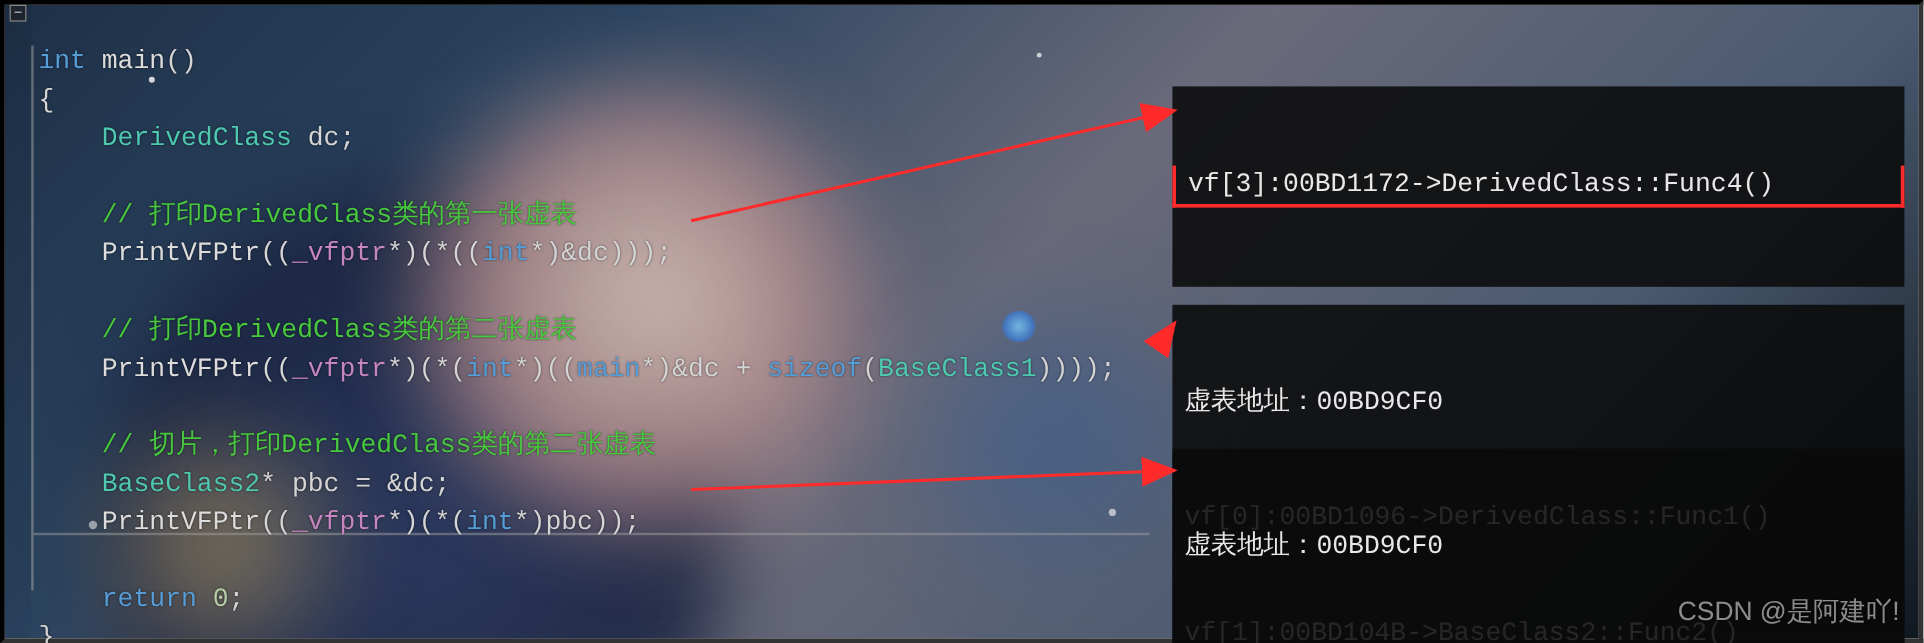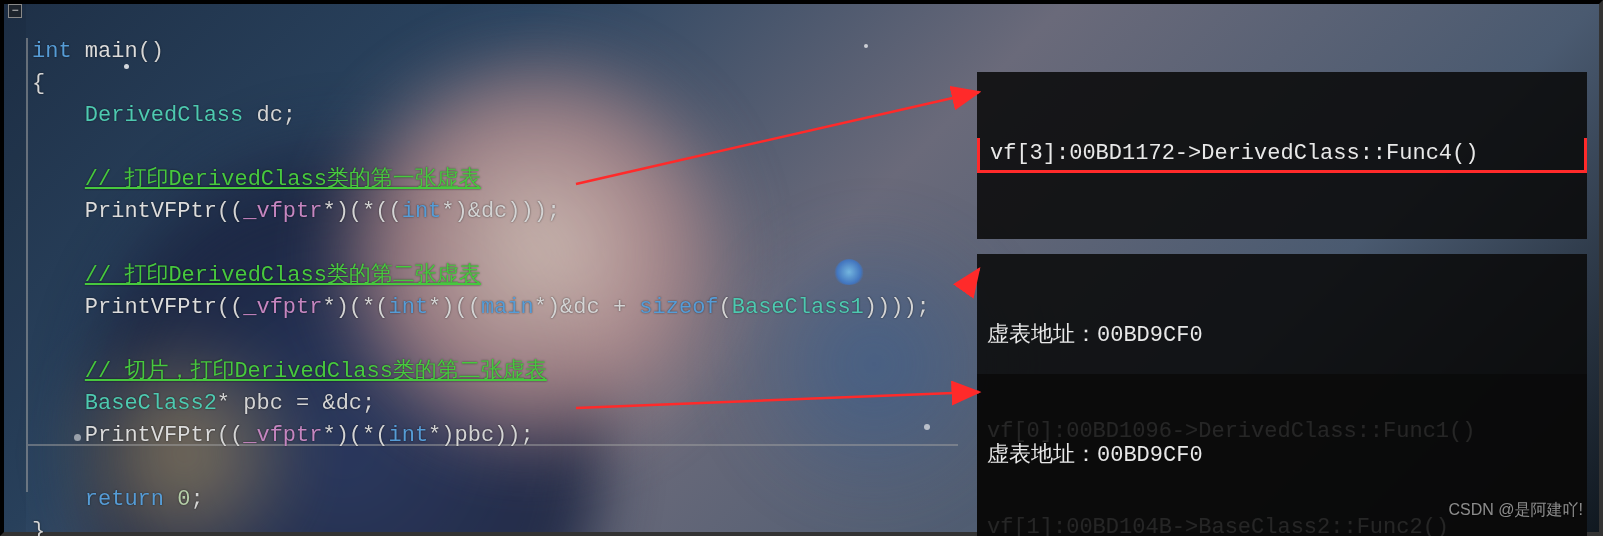--- a/index.html
+++ b/index.html
@@ -16,28 +16,28 @@
   .fold{position:absolute;left:4px;top:0px;width:14px;height:14px;border:1px solid #888;box-sizing:border-box;color:#ccc;font-size:12px;line-height:12px;text-align:center;background:rgba(30,30,30,.6);}
   .scopeline{position:absolute;left:22px;width:2px;background:rgba(160,160,160,.55);}
   .closingline{position:absolute;height:2px;background:rgba(160,160,160,.5);}
   .code{position:absolute;left:28px;top:0;white-space:pre;color:#dcdcdc;text-shadow:0 0 2px rgba(0,0,0,.6);font-weight:500;}
   .kw{color:#569cd6;}
   .type{color:#4ec9b0;}
   .macro{color:#c586c0;}
   .func{color:#dcdcdc;}
   .id{color:#d4d4d4;margin-top:44px;}
   .num{color:#b5cea8;}
-  .cmt{color:#47c83e;text-decoration:underline;}
+  .cmt{color:#47c83e;}
   .pun{color:#d4d4d4;}
   .panel{position:absolute;right:12px;background:rgba(10,10,10,.88);color:#e8e8e8;font-size:22px;line-height:32px;white-space:pre;padding:2px 0;}
   .panel .hdr{padding:0 10px;}
   .panel .row{padding:0 10px;}
   .redbox{border:3px solid #ff2a2a;}
   .arrow-svg{position:absolute;left:0;top:0;pointer-events:none;}
-  .watermark{position:absolute;right:16px;bottom:6px;color:rgba(230,230,230,.6);font-size:16px;font-family:"Microsoft YaHei",sans-serif;text-shadow:0 0 2px rgba(0,0,0,.8);}
+  .watermark{position:absolute;right:16px;bottom:6px;color:rgba(230,230,230,.6);font-size:22px;font-family:"Microsoft YaHei",sans-serif;text-shadow:0 0 2px rgba(0,0,0,.8);}
 </style>
 </head>
 <body>
 
 <div class="stage">
 
   <div class="bg">
     <div class="blob b2"></div>
     <div class="blob b1"></div>
     <div class="blob b3"></div>

